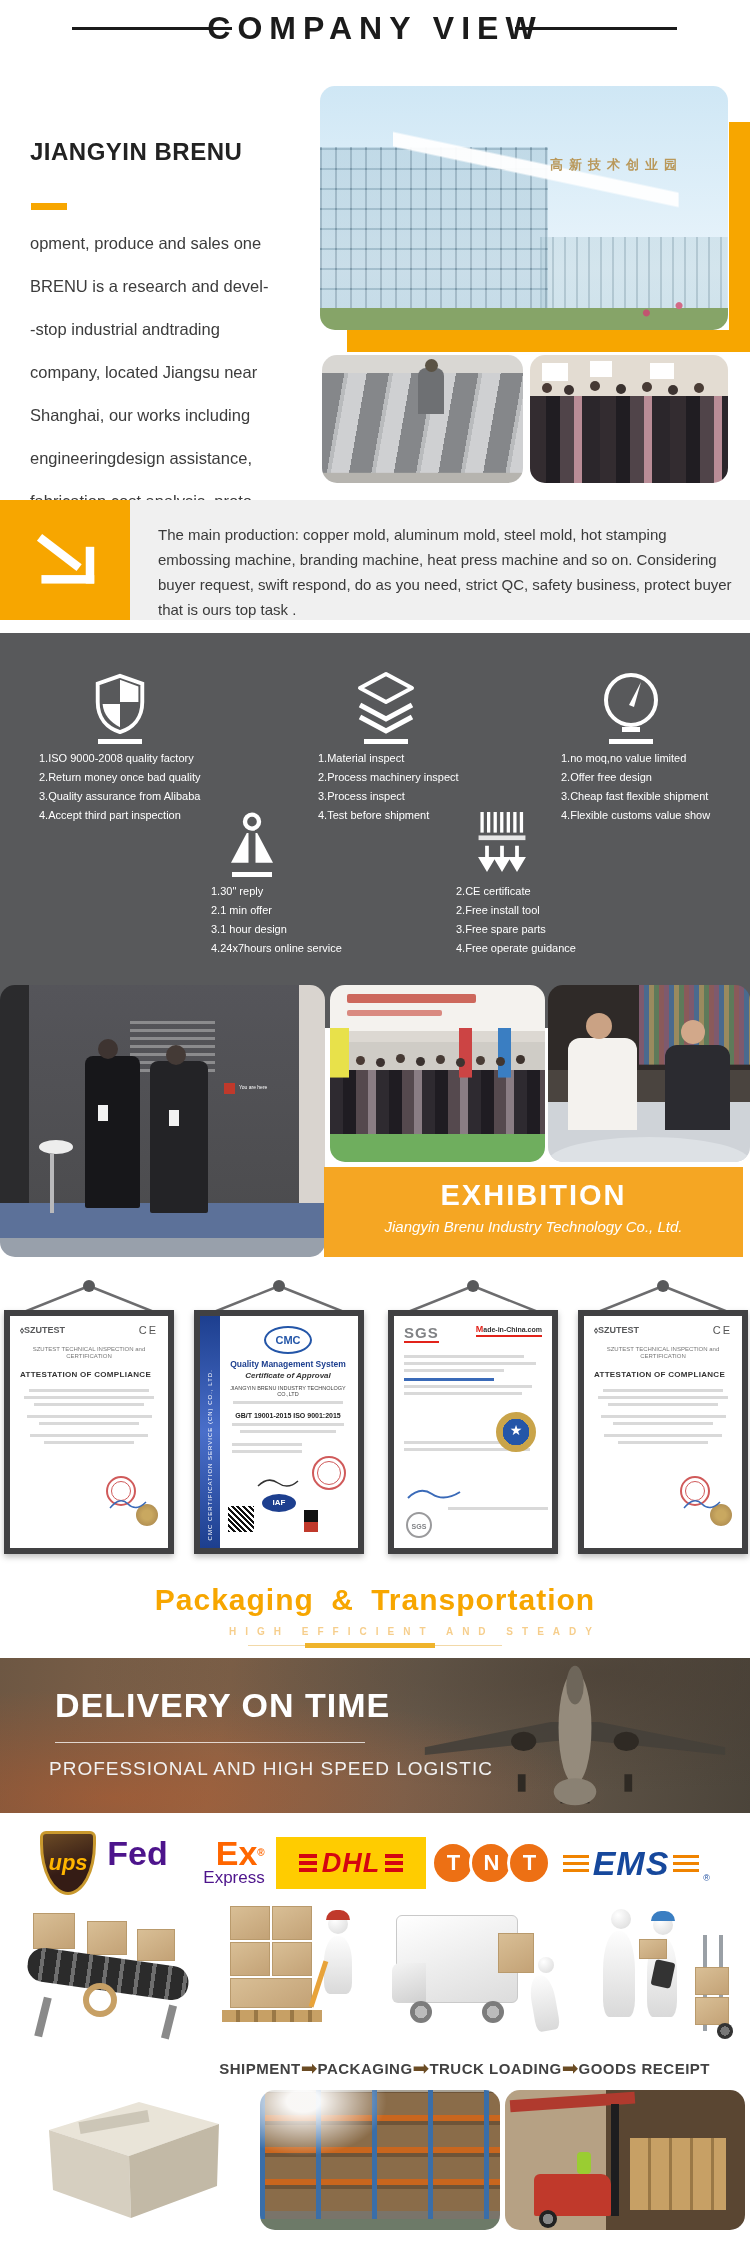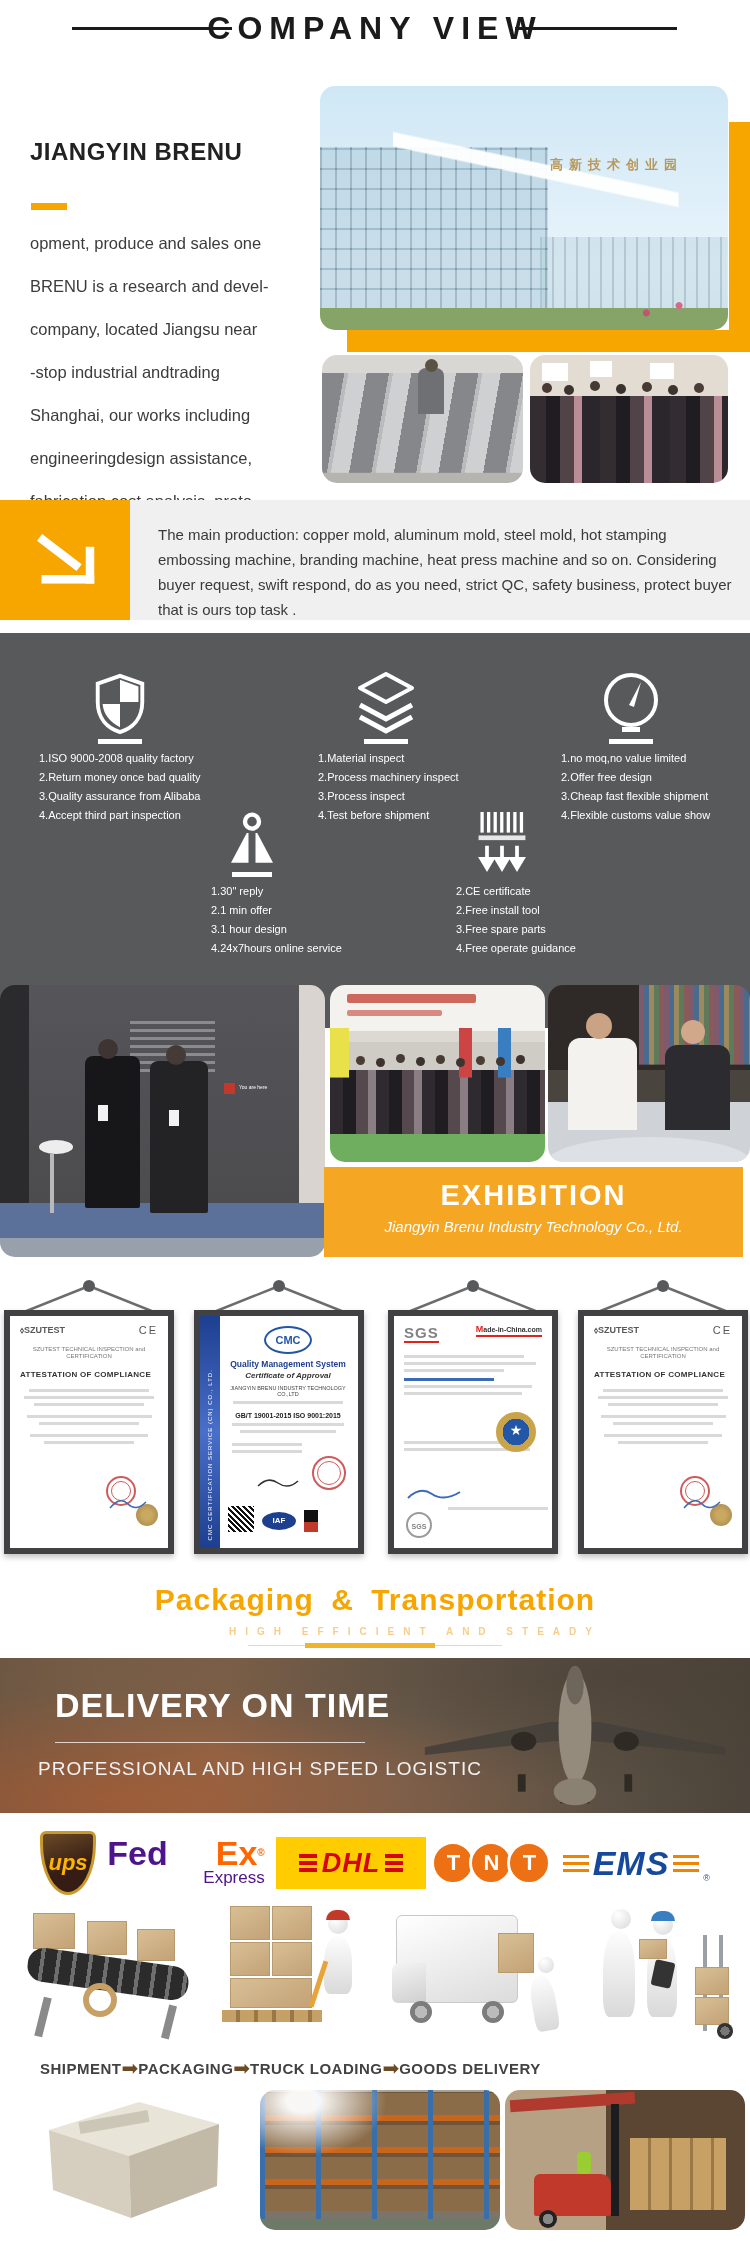--- a/index.html
+++ b/index.html
@@ -60,21 +60,21 @@
   .dhl-dash{width:18px;height:4px;background:#D40511;box-shadow:0 7px 0 #D40511,0 -7px 0 #D40511;}
   .tnt{display:flex;}
   .tnt .ring{width:44px;height:44px;border-radius:50%;background:#ED7014;display:flex;align-items:center;
       justify-content:center;margin-left:-6px;border:3px solid #fff;box-sizing:border-box;}
   .tnt .ring span{color:#fff;font-weight:700;font-size:22px;}
   .ems{display:flex;align-items:center;gap:4px;}
   .ems-txt{color:#16489C;font-weight:700;font-style:italic;font-size:34px;letter-spacing:1px;}
   .ems-stripes{width:26px;height:18px;background:repeating-linear-gradient(0deg,#F08300 0 3px,transparent 3px 7px);}
   .ems .reg{font-size:9px;color:#16489C;align-self:flex-end;}
   
-  .steps{display:flex;align-items:center;justify-content:flex-start;}
+  .steps{display:flex;align-items:center;justify-content:flex-end;}
   .step-label{font-size:15px;font-weight:700;color:#424242;letter-spacing:.5px;}
   .step-arrow{font-size:20px;color:#6b4c24;}
   
   .illus{background:#fff;}
   .box-tan{background:linear-gradient(150deg,#d9bf96,#c3a276);border:1px solid #b99a6c;box-sizing:border-box;}
   .figure-white{background:linear-gradient(180deg,#fdfdfd,#d9d9d9);border-radius:45% 45% 20% 20%;}
   .head-white{background:radial-gradient(circle at 35% 30%,#fff,#d8d8d8);border-radius:50%;}
 </style>
 </head>
 <body>
@@ -84,22 +84,22 @@
   <div class="abs hdr-line" style="left:72px;top:27px;width:160px;"></div>
   <div class="abs hdr-title" style="left:375px;top:10px;transform:translateX(-50%);">COMPANY VIEW</div>
   <div class="abs hdr-line" style="left:515px;top:27px;width:162px;"></div>
 
   <div class="abs intro-heading" style="left:30px;top:138px;">JIANGYIN BRENU</div>
   <div class="abs accent-bar" style="left:31px;top:203px;width:36px;height:7px;"></div>
 
   <div class="abs intro-par" style="left:30px;top:222px;width:290px;">
     <div>opment, produce and sales one</div>
     <div>BRENU is a research and devel-</div>
+    <div>-stop industrial andtrading</div>
     <div>company, located Jiangsu near</div>
-    <div>-stop industrial andtrading</div>
     <div>Shanghai, our works including</div>
     <div>engineeringdesign assistance,</div>
     <div>fabrication cost analysis, proto-</div>
     <div>typing, production and logistic-</div>
     <div>sprovision.</div>
   </div>
 
   <div class="abs photo" style="left:320px;top:86px;width:408px;height:244px;background:
          radial-gradient(circle at 88% 90%,#d46a86 3px,transparent 4px),
          radial-gradient(circle at 80% 93%,#c05570 3px,transparent 4px),
@@ -316,21 +316,21 @@
         <div class="ph-bar" style="width:70px;margin-top:10px;margin-left:8px;"></div>
         <div class="ph-bar" style="width:70px;margin-left:8px;"></div>
       </div>
       <div class="abs seal-red" style="left:112px;top:140px;width:34px;height:34px;">
           <i></i>
         </div>
       <svg class="abs" style="left:56px;top:158px;" width="44" height="18">
         <path d="M2,12 Q12,2 22,9 T42,7" stroke="#333" stroke-width="1.5" fill="none"></path>
       </svg>
       <div class="abs" style="left:28px;top:190px;width:26px;height:26px;background:repeating-linear-gradient(45deg,#111 0 2px,#fff 2px 4px);"></div>
-      <div class="abs" style="left:62px;top:196px;width:34px;height:18px;background:#1d3f8f;border-radius:50%;color:#fff;font-size:8px;font-weight:700;text-align:center;line-height:18px;">IAF</div>
+      <div class="abs" style="left:62px;top:178px;width:34px;height:18px;background:#1d3f8f;border-radius:50%;color:#fff;font-size:8px;font-weight:700;text-align:center;line-height:18px;">IAF</div>
       <div class="abs" style="left:104px;top:194px;width:14px;height:22px;background:linear-gradient(180deg,#111 55%,#c0392b 55%);"></div>
     </div>
   </div>
 
   <div class="abs" style="left:388px;top:1278px;width:170px;height:280px;">
     <svg class="abs" style="left:0;top:0;" width="170" height="34">
       <line x1="85" y1="8" x2="20" y2="34" stroke="#6c6c6e" stroke-width="2.5"></line>
       <line x1="85" y1="8" x2="150" y2="34" stroke="#6c6c6e" stroke-width="2.5"></line>
       <circle cx="85" cy="8" r="6" fill="#58595b"></circle>
     </svg>
@@ -399,21 +399,21 @@
       <ellipse cx="112" cy="86" rx="13" ry="10" fill="#2f2a24"></ellipse>
       <ellipse cx="218" cy="86" rx="13" ry="10" fill="#2f2a24"></ellipse>
       <rect x="106" y="120" width="8" height="18" fill="#2f2a24"></rect>
       <rect x="216" y="120" width="8" height="18" fill="#2f2a24"></rect>
       <rect x="150" y="128" width="8" height="22" fill="#2f2a24"></rect>
       <rect x="172" y="128" width="8" height="22" fill="#2f2a24"></rect>
       <ellipse cx="165" cy="138" rx="22" ry="14" fill="#8a8173"></ellipse>
     </svg>
     <div class="abs banner-title" style="left:55px;top:28px;">DELIVERY ON TIME</div>
     <div class="abs banner-line" style="left:55px;top:84px;width:310px;"></div>
-    <div class="abs banner-sub" style="left:38px;top:100px;">PROFESSIONAL AND HIGH SPEED LOGISTIC</div>
+    <div class="abs banner-sub" style="left:49px;top:100px;">PROFESSIONAL AND HIGH SPEED LOGISTIC</div>
   </div>
 
   <div class="abs carriers" style="left:40px;top:1828px;width:670px;height:70px;">
     <div class="ups-shield">
         <span>ups</span>
       </div>
     <div>
       <div class="fedex"><span class="fed">Fed</span><span class="ex">Ex</span><span class="reg">®</span></div>
       <div class="fedex-express">Express</div>
     </div>
@@ -485,21 +485,21 @@
     <div class="abs" style="left:122px;top:118px;width:16px;height:16px;background:radial-gradient(circle,#777 40%,#333 41%);border-radius:50%;"></div>
   </div>
 
   <div class="abs steps" style="left:40px;top:2056px;width:670px;">
     <span class="step-label">SHIPMENT</span>
     <span class="step-arrow">➡</span>
     <span class="step-label">PACKAGING</span>
     <span class="step-arrow">➡</span>
     <span class="step-label">TRUCK LOADING</span>
     <span class="step-arrow">➡</span>
-    <span class="step-label">GOODS DELIVERY</span>
+    <span class="step-label">GOODS RECEIPT</span>
   </div>
 
   <div class="abs" style="left:19px;top:2090px;width:219px;height:140px;background:#fff;">
     <svg width="219" height="140" viewBox="0 0 219 140">
       <polygon points="30,40 120,12 200,34 110,66" fill="#e9e4d8"></polygon>
       <polygon points="30,40 110,66 112,128 34,100" fill="#d6cfc0"></polygon>
       <polygon points="110,66 200,34 198,96 112,128" fill="#c2b9a6"></polygon>
       <rect x="60" y="26" width="70" height="12" transform="rotate(-10 95 32)" fill="#b9b2a2" opacity=".6"></rect>
     </svg>
   </div>

